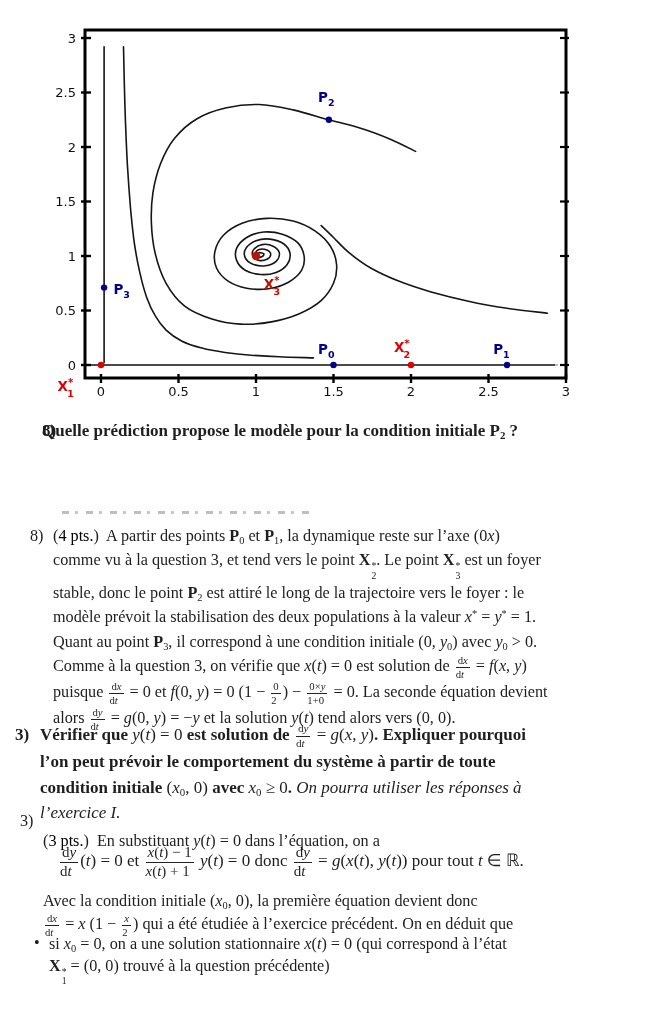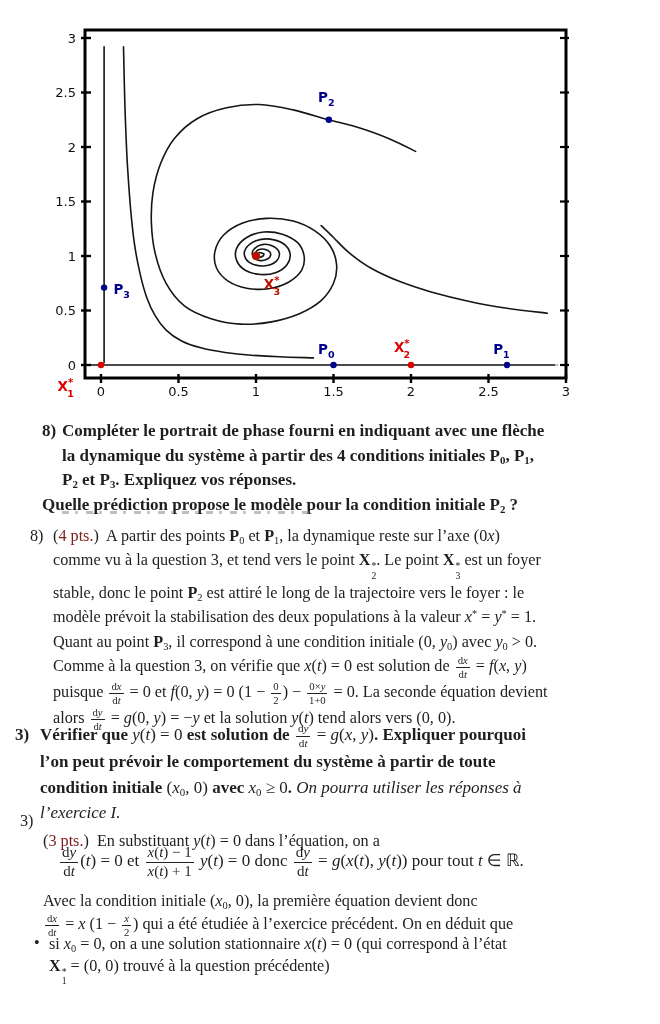--- a/index.html
+++ b/index.html
@@ -8,30 +8,30 @@
     font-family:"Liberation Serif", serif;color:#1e1e1e;overflow:hidden;
   }
   .abs{position:absolute;}
   
   .qblock{font-weight:bold;font-size:17px;line-height:24.6px;}
   .ablock{font-weight:normal;font-size:16.2px;line-height:24.4px;}
   .marker{position:absolute;}
   .para{position:relative;}
   .m{font-weight:normal;margin-top:21px;}          
   .it{font-weight:normal;font-style:italic;}
-  .red{color:#7f1d1d;}
+  .red{color:#000000;}
   i{font-family:"Liberation Serif", serif;}
   sub{font-size:64%;vertical-align:-0.28em;line-height:0;}
   sup{font-size:64%;vertical-align:0.45em;line-height:0;}
   
   .ss{display:inline-flex;flex-direction:column;font-size:60%;line-height:1.05;
       vertical-align:-0.42em;margin-left:1px;font-style:normal;font-weight:normal;}
   .ss span{display:block;height:1em;}
   
-  .fr{display:inline-block;vertical-align:middle;text-align:center;line-height:1.05;
+  .fr{display:inline-block;vertical-align:middle;line-height:1.05;
       font-size:66%;margin:0 2px;}
   .fr .n{display:block;border-bottom:1px solid #222;padding:0 2px 1px;}
   .fr .d{display:block;padding-top:1px;}
   .eq{font-size:17px;}
   .eq .fr{font-size:88%;}
   
   .artifact{height:3px;opacity:.55;
     background:repeating-linear-gradient(90deg,#8a8a8a 0 7px,transparent 7px 13px,#9a9a9a 13px 16px,transparent 16px 24px);}
   .bullet-item{position:relative;}
   .bullet-dot{position:absolute;left:-15px;top:-1px;}
@@ -93,21 +93,20 @@
     <circle cx="101" cy="365" r="3.2" fill="#dd0000"></circle>
     <text x="57.599999999999994" y="391.16" fill="#dd0000" font-weight="bold" font-size="13.5" font-family="DejaVu Sans, sans-serif">X<tspan dy="-5" font-size="10">*</tspan><tspan dx="-6" dy="11" font-size="9.5">1</tspan></text>
     <circle cx="411" cy="365" r="3.2" fill="#dd0000"></circle>
     <text x="393.95" y="351.92" fill="#dd0000" font-weight="bold" font-size="13.5" font-family="DejaVu Sans, sans-serif">X<tspan dy="-5" font-size="10">*</tspan><tspan dx="-6" dy="11" font-size="9.5">2</tspan></text>
     <circle cx="256" cy="256" r="4.2" fill="#bb1100"></circle>
     <text x="263.75" y="288.7" fill="#bb1100" font-weight="bold" font-size="13.5" font-family="DejaVu Sans, sans-serif">X<tspan dy="-5" font-size="10">*</tspan><tspan dx="-6" dy="11" font-size="9.5">3</tspan></text>
   </svg>
 
 <div class="abs qblock" style="top:419px;left:0;width:660px;">
   <span class="marker" style="left:42px;">8)</span>
-  <div class="para" style="margin-left:62px;width:585px;">Compléter le portrait de phase fourni en indiquant avec une flèche<br>la dynamique du système à partir des 4 conditions initiales P<sub>0</sub>, P<sub>1</sub>,<br>P<sub>2</sub> et P<sub>3</sub>. Expliquez vos réponses.</div>
   <div class="para" style="margin-left:42px;width:585px;">Quelle prédiction propose le modèle pour la condition initiale P<sub>2</sub> ?</div>
 </div>
 
 <div class="abs artifact" style="top:511px;left:62px;width:252px;"></div>
 
 <div class="abs ablock" style="top:524px;left:0;width:660px;">
   <span class="marker" style="left:30px;">8)</span>
   <div class="para" style="margin-left:53px;width:600px;">(<span class="red">4 pts.</span>)&nbsp; A partir des points <b>P</b><sub>0</sub> et <b>P</b><sub>1</sub>, la dynamique reste sur l’axe (0<i>x</i>)<br>comme vu à la question 3, et tend vers le point <b>X</b><span class="ss">
         <span>*</span>
         <span>2</span>

